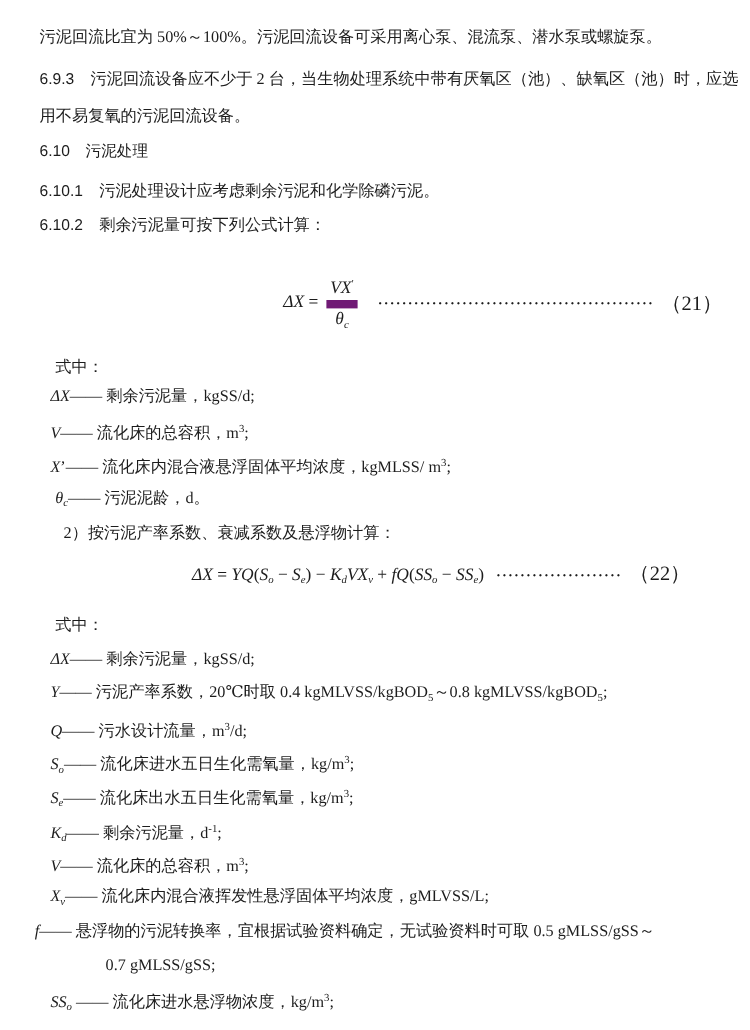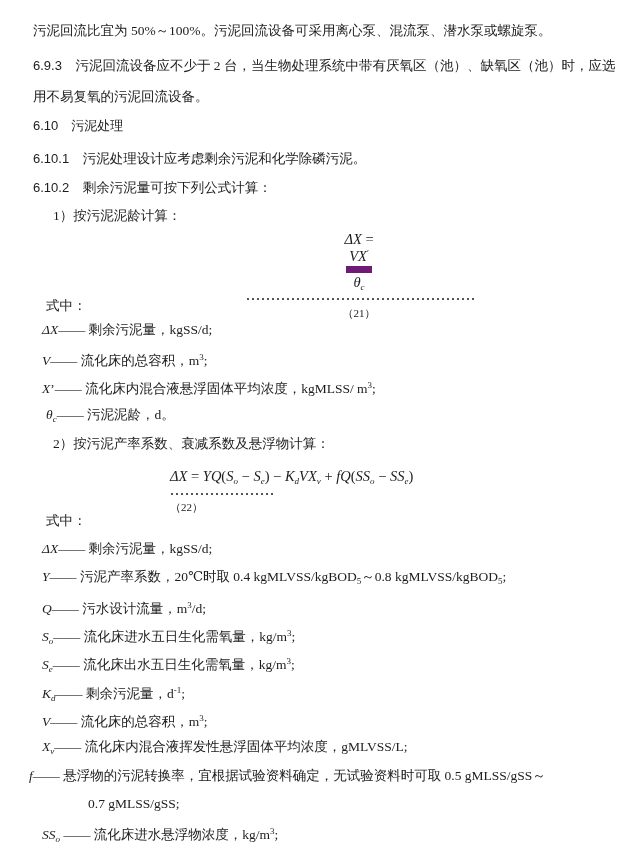--- a/index.html
+++ b/index.html
@@ -23,54 +23,52 @@
   .rt-b{font-weight:normal;font-family:"Liberation Sans","DejaVu Sans",sans-serif;font-size:13px;}
   .rt-sub{font-size:9px;vertical-align:-3px;}
   .rt-sup{font-size:9px;vertical-align:5px;}
   
   .formula{
     position:absolute;
     display:flex;
     align-items:center;
     font-size:14.5px;
     line-height:1.2;
-    flex-direction:column;
   }
   .formula.baseline{align-items:baseline;}
   .frac{
     display:inline-flex;
     flex-direction:column;
     align-items:center;
     margin:0 6px;
     line-height:1.15;
   }
   .frac-num{padding:0 4px 1px 4px;}
   .frac-den{border-top:7px solid #701a75;padding:1px 7px 0 7px;}
   .dots{
     margin:0 6px 0 10px;
     letter-spacing:1px;
     font-weight:bold;
     font-size:12px;
     color:#1c1c1c;
   }
-  .eqnum{font-size:11px;}
+  .eqnum{font-size:17px;}
 </style>
 </head>
 <body>
 
 <div class="page">
 
   <div class="line" style="top:22px;left:33px"><span>污泥回流比宜为 50%～100%。污泥回流设备可采用离心泵、混流泵、潜水泵或螺旋泵。</span></div>
   <div class="line" style="top:57px;left:33px"><span class="rt-b">6.9.3</span><span>　污泥回流设备应不少于 2 台，当生物处理系统中带有厌氧区（池）、缺氧区（池）时，应选</span></div>
   <div class="line" style="top:88px;left:33px"><span>用不易复氧的污泥回流设备。</span></div>
 
   <div class="line" style="top:117px;left:33px"><span class="rt-b">6.10</span><span class="rt-b">　污泥处理</span></div>
   <div class="line" style="top:150px;left:33px"><span class="rt-b">6.10.1</span><span>　污泥处理设计应考虑剩余污泥和化学除磷污泥。</span></div>
   <div class="line" style="top:179px;left:33px"><span class="rt-b">6.10.2</span><span>　剩余污泥量可按下列公式计算：</span></div>
-  <div class="line" style="top:207px;left:53px"><span>1）按污泥泥龄计算：</span></div>
 
   <div class="formula" style="top:231px;left:236px">
     <span><span class="rt-i">ΔX</span><span> = </span></span>
     <span class="frac">
       <span class="frac-num"><span class="rt-i">VX</span><span class="rt-sup">′</span></span>
       <span class="frac-den"><span class="rt-i">θ</span><span class="rt-i rt-sub">c</span></span>
     </span>
     <span class="dots">··············································</span>
     <span class="eqnum">（21）</span>
   </div>

